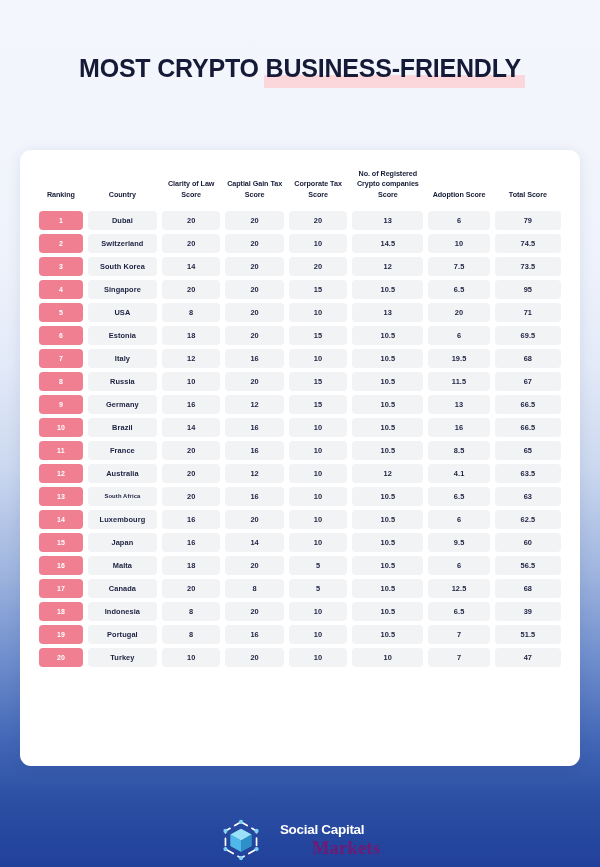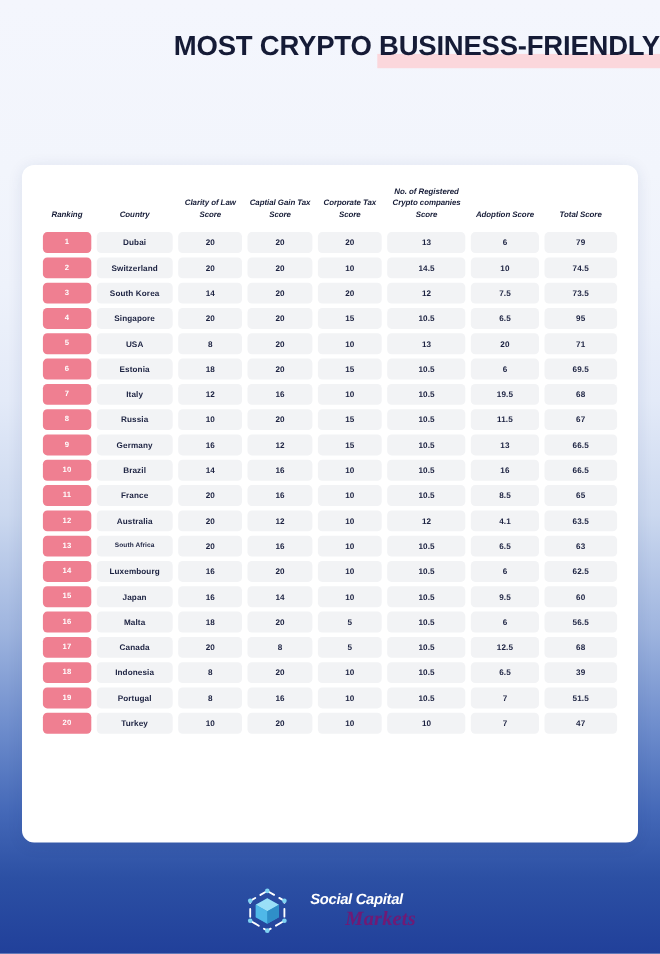--- a/index.html
+++ b/index.html
@@ -27,22 +27,22 @@
   }
 
   .page {
     width: 600px;
     height: 867px;
     position: relative;
   }
 
   
   .title-wrap {
-    padding-top: 26px;
-    text-align: right;
+    padding-top: 52px;
+    text-align: center;
   }
 
   .title {
     font-size: 25px;
     font-weight: 800;
     letter-spacing: -0.2px;
     line-height: 1.35;
     color: #151b36;
     position: relative;
     display: inline-block;
@@ -85,21 +85,20 @@
 
   thead th {
     font-size: 7.2px;
     font-weight: 700;
     color: #151b36;
     line-height: 1.45;
     vertical-align: bottom;
     padding-bottom: 7px;
     text-align: center;
     letter-spacing: -0.05px;
-    font-style: italic;
   }
 
   
   col.c-rank    { width: 9.0%; }
   col.c-country { width: 14.2%; }
   col.c-score   { width: 12.0%; }
   col.c-cap     { width: 12.0%; }
   col.c-corp    { width: 12.0%; }
   col.c-reg     { width: 14.6%; }
   col.c-adopt   { width: 12.6%; }
@@ -135,26 +134,25 @@
     color: #ffffff;
     font-size: 7.0px;
     font-weight: 700;
   }
 
   
   .footer {
     position: absolute;
     left: 0;
     right: 0;
-    bottom: 18px;
+    bottom: 6px;
     display: flex;
     align-items: center;
     justify-content: center;
     gap: 18px;
-    font-style: italic;
   }
 
   .logo-mark { width: 42px; height: 42px; display: block; }
 
   .logo-text { display: flex; flex-direction: column; line-height: 1; }
   .logo-top {
     font-family: "Liberation Sans", sans-serif;
     font-size: 13.5px;
     font-weight: 700;
     color: #ffffff;

